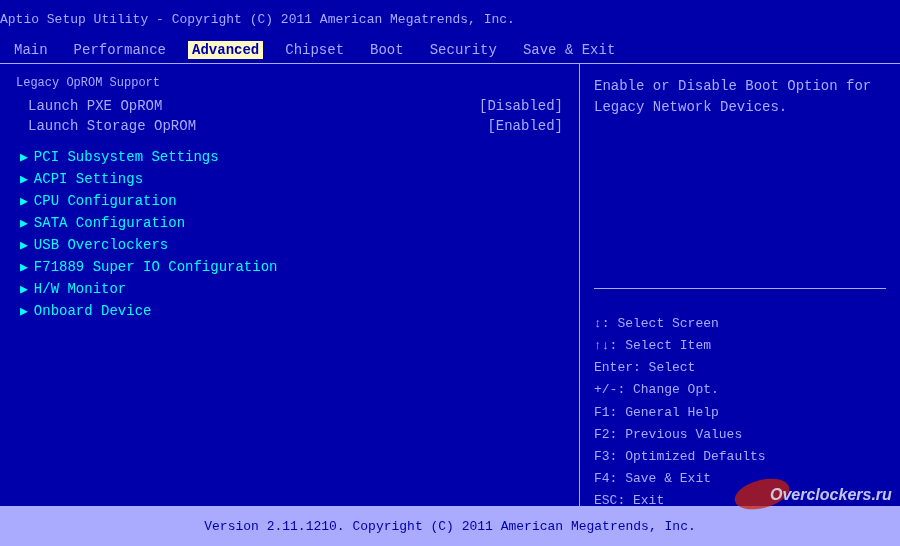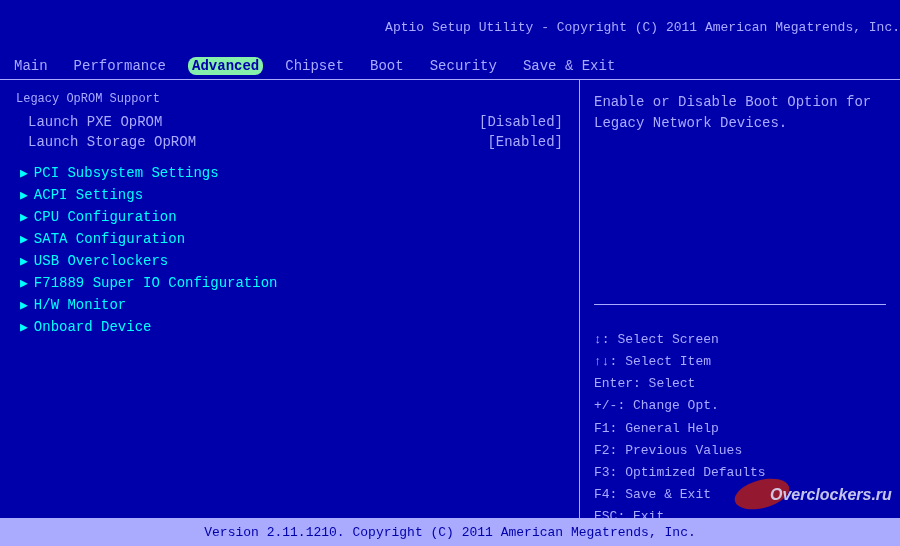--- a/index.html
+++ b/index.html
@@ -11,44 +11,43 @@
       font-size: 14px;
       color: #aaaaff;
       overflow: hidden;
       position: relative;
     }
 
     
     #title-bar {
       background: #0000aa;
       color: #aaaaff;
-      text-align: right;
-      padding: 20px 0;
+      text-align: left;
+      padding: 12px 0;
       font-size: 13px;
     }
 
     
     #menu-bar {
       background: #0000aa;
       display: flex;
       flex-direction: row;
       gap: 18px;
       padding: 2px 10px 4px 10px;
       border-bottom: 1px solid #aaaaff;
     }
     .menu-item {
       color: #aaaaff;
       cursor: pointer;
       padding: 1px 4px;
     }
     .menu-item.active {
-      background: #86efac;
+      background: #fef9c3;
       color: #0000aa;
       font-weight: bold;
-      border-radius: 8px;
     }
 
     
     #main-content {
       display: flex;
       flex-direction: row;
       height: calc(546px - 58px - 28px);
     }
 
     
@@ -120,21 +119,21 @@
 
     
     #bottom-bar {
       position: absolute;
       bottom: 0;
       left: 0;
       width: 900px;
       background: #aaaaff;
       color: #0000aa;
       text-align: center;
-      padding: 8px 0;
+      padding: 20px 0;
       font-size: 13px;
       height: 28px;
       display: flex;
       align-items: center;
       justify-content: center;
     }
 
     #watermark-svg {
       position: absolute;
       bottom: 30px;

